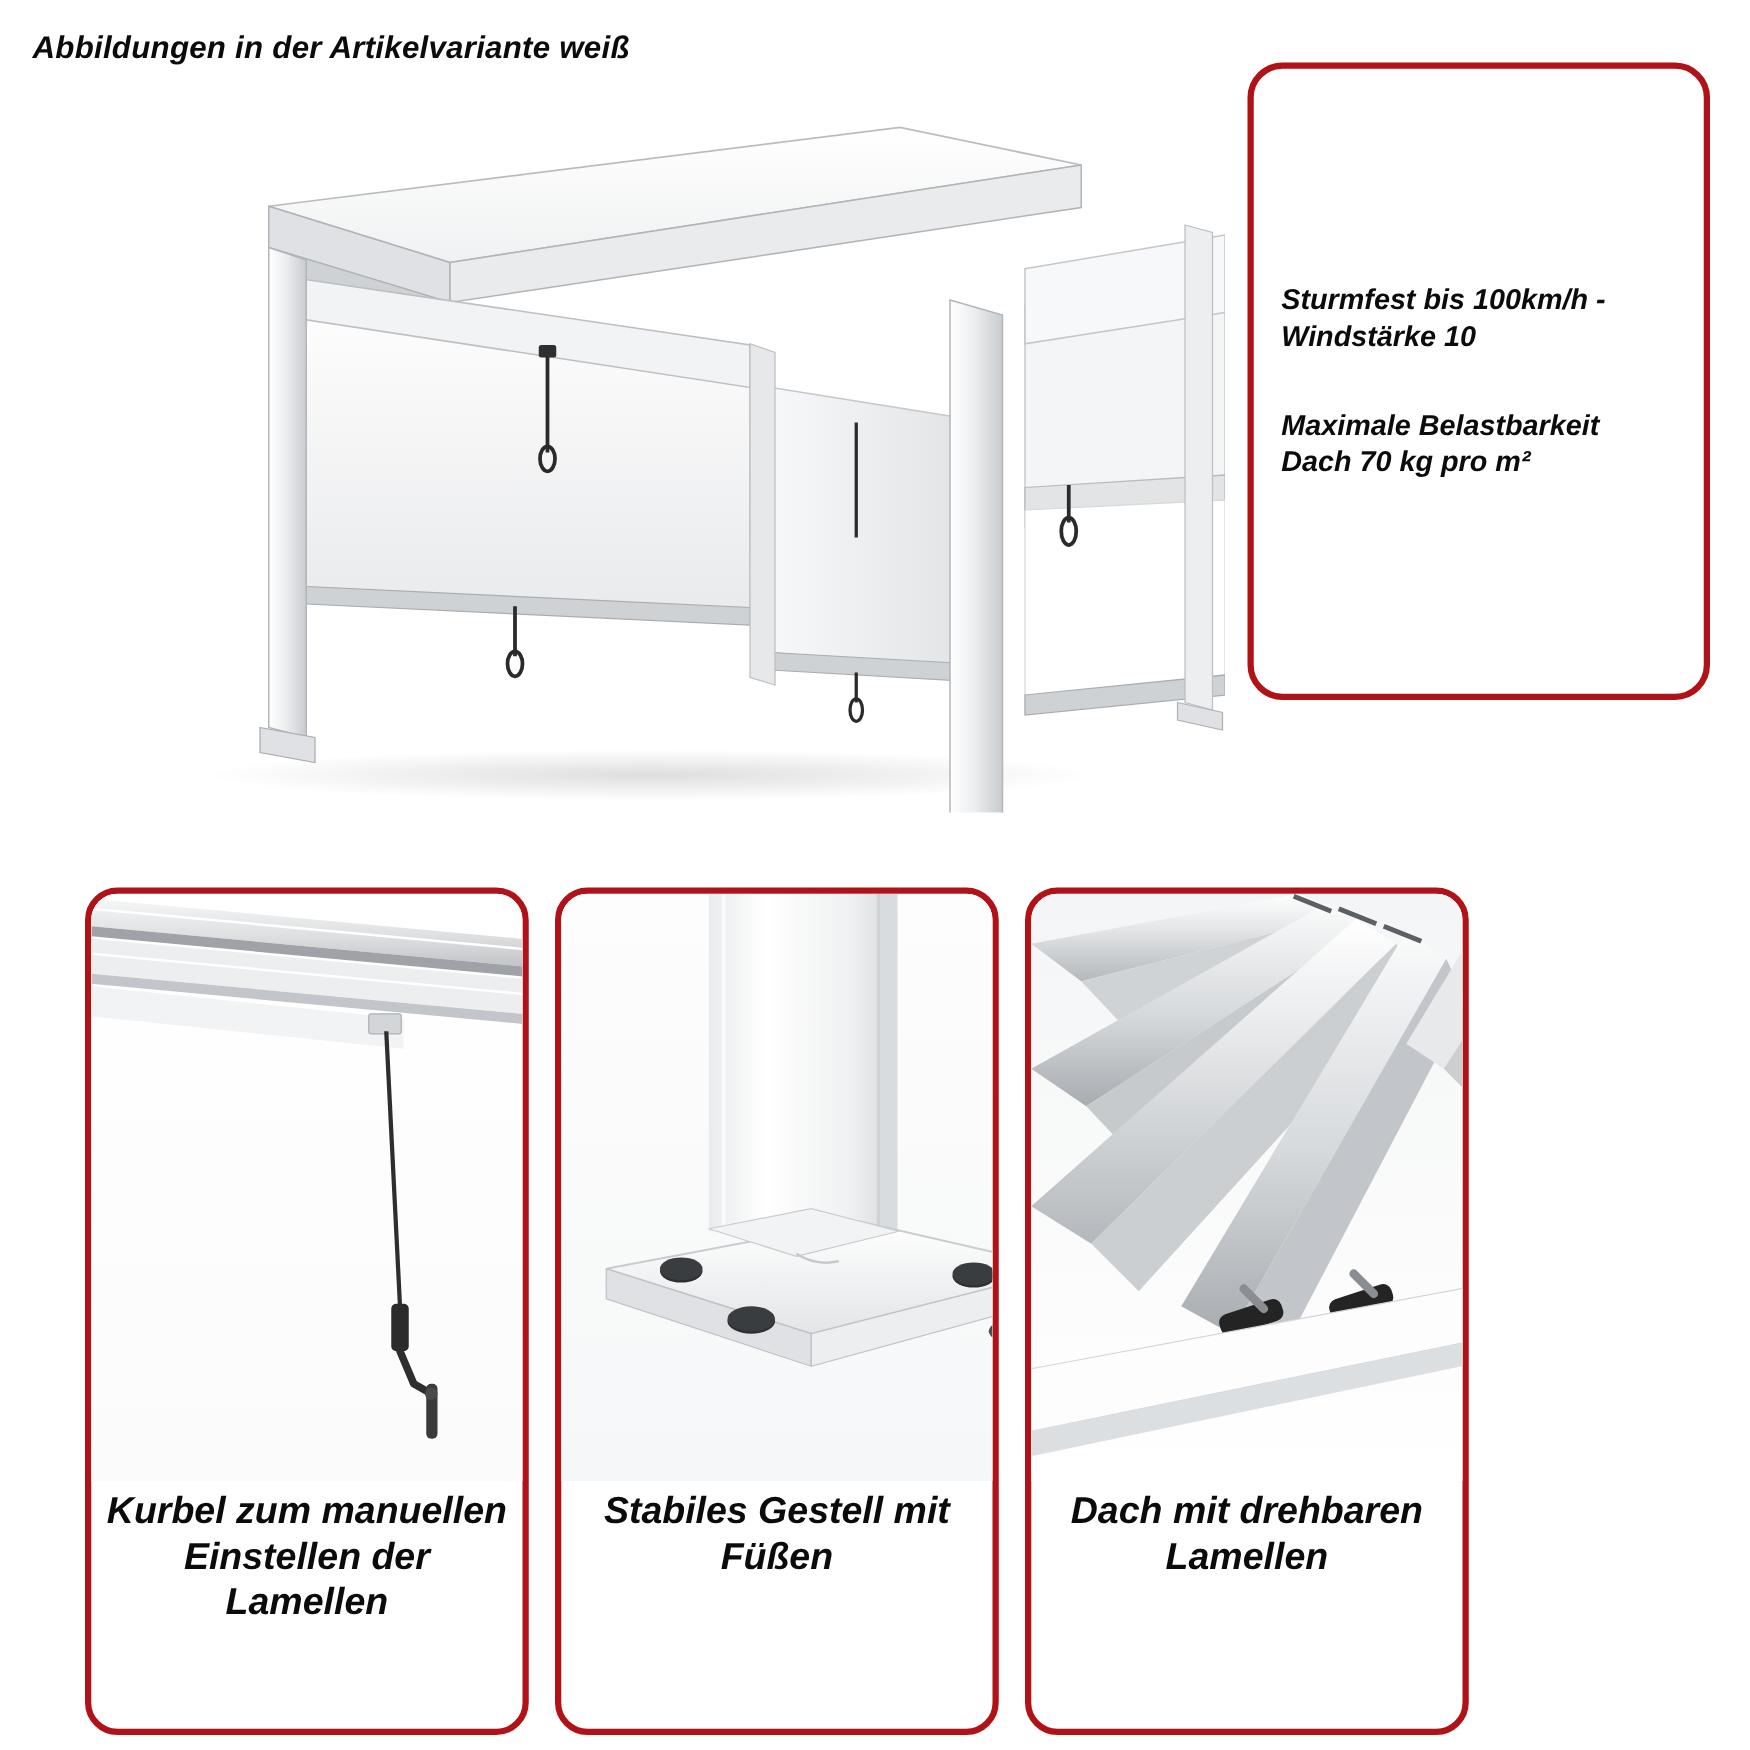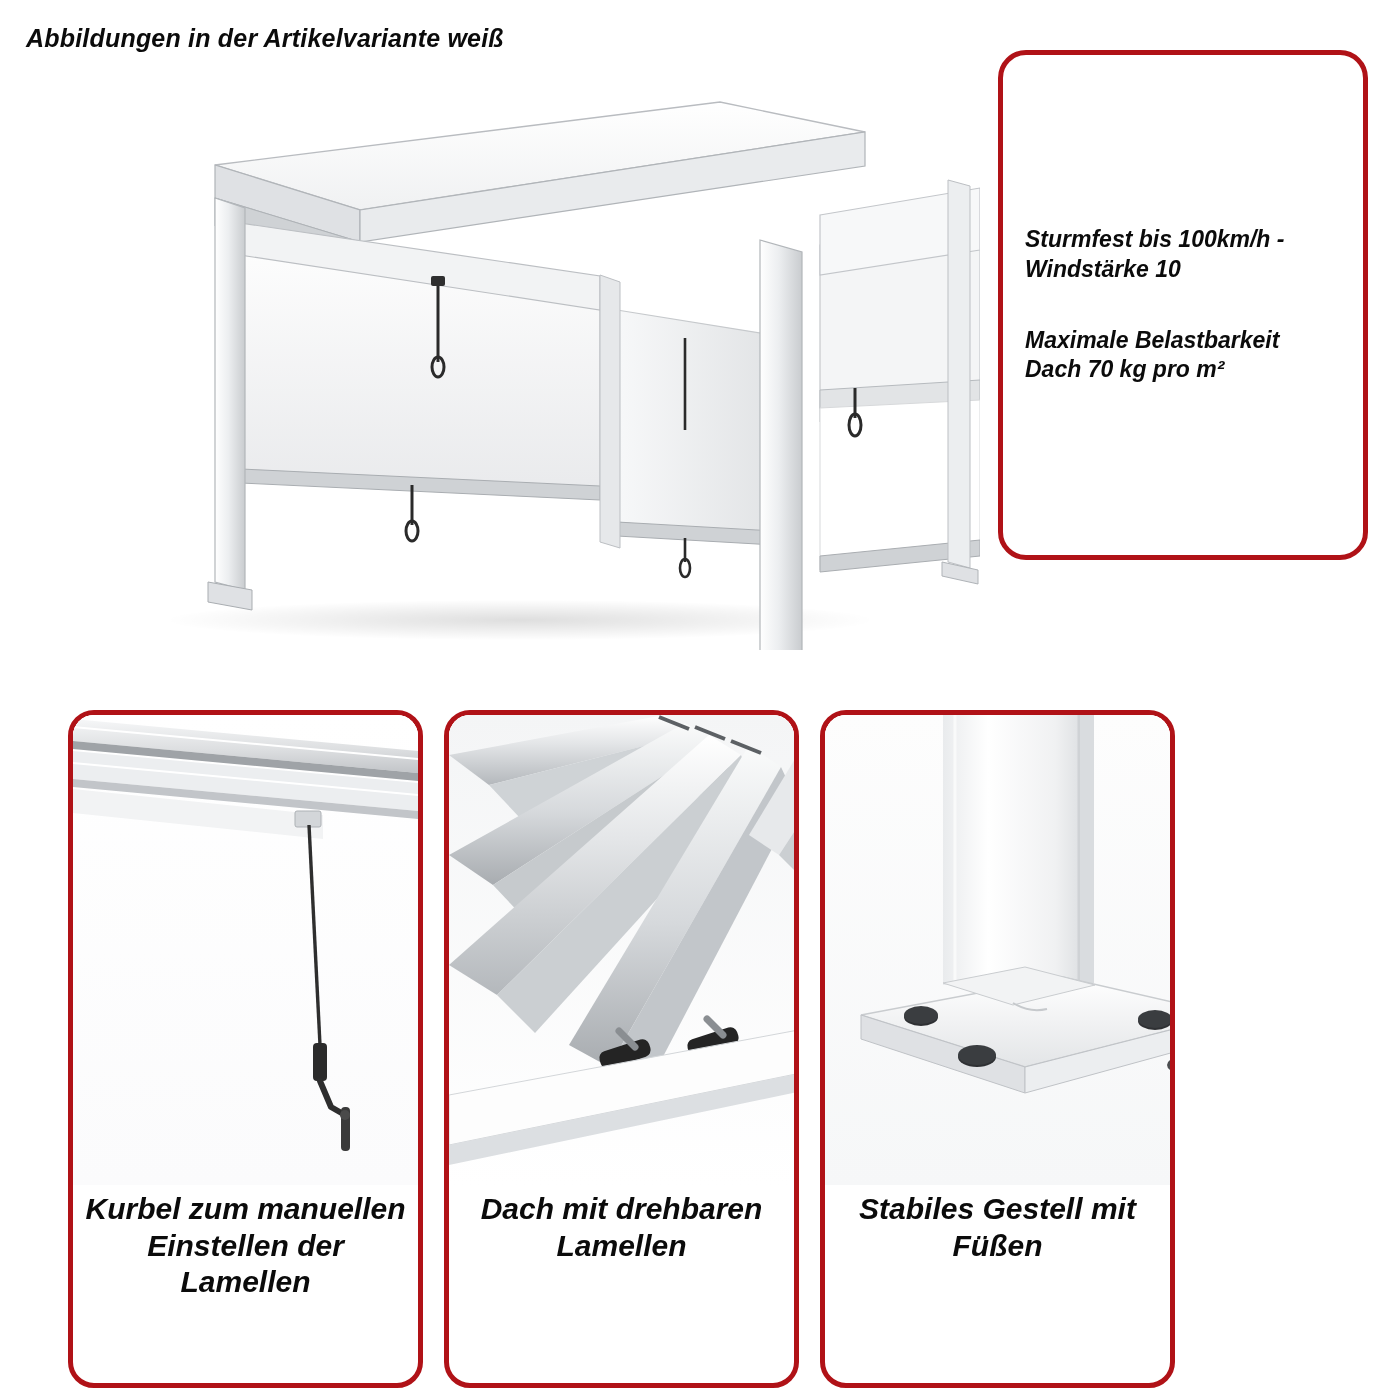--- a/index.html
+++ b/index.html
@@ -262,75 +262,20 @@
           <circle cx="272" cy="400" r="5" fill="#4a4a4a"></circle>
         </svg>
       </div>
       <div class="card-caption">Kurbel zum manuellen Einstellen der Lamellen</div>
     </div>
 
     <div class="feature-card">
       <div class="card-photo">
         <svg width="430" height="470" viewBox="0 0 430 470" xmlns="http://www.w3.org/2000/svg">
           <defs>
-            <linearGradient id="c2lam" x1="0" y1="0" x2="0" y2="1">
-              <stop offset="0%" stop-color="#ffffff"></stop>
-              <stop offset="40%" stop-color="#e4e6e8"></stop>
-              <stop offset="100%" stop-color="#b4b8bc"></stop>
-            </linearGradient>
-            <linearGradient id="c2lam2" x1="0" y1="0" x2="0" y2="1">
-              <stop offset="0%" stop-color="#fafbfb"></stop>
-              <stop offset="55%" stop-color="#d6d9dc"></stop>
-              <stop offset="100%" stop-color="#a8acb0"></stop>
-            </linearGradient>
-            <linearGradient id="c2bg" x1="0" y1="0" x2="0" y2="1">
-              <stop offset="0%" stop-color="#f4f5f6"></stop>
-              <stop offset="100%" stop-color="#ffffff"></stop>
-            </linearGradient>
-          </defs>
-          <rect x="0" y="0" width="430" height="470" fill="url(#c2bg)"></rect>
-
-          <polygon points="0,40 215,0 246,18 40,70" fill="url(#c2lam)"></polygon>
-          <polygon points="40,70 246,18 258,46 72,104" fill="#cfd3d6"></polygon>
-
-          <polygon points="0,140 236,8 268,26 44,170" fill="url(#c2lam2)"></polygon>
-          <polygon points="44,170 268,26 282,58 78,206" fill="#c6cacd"></polygon>
-
-          <polygon points="0,250 260,20 292,40 48,280" fill="url(#c2lam)"></polygon>
-          <polygon points="48,280 292,40 306,76 86,318" fill="#cbcfd2"></polygon>
-
-          <polygon points="120,330 300,30 332,52 160,352" fill="url(#c2lam2)"></polygon>
-          <polygon points="160,352 332,52 348,86 196,376" fill="#c2c6ca"></polygon>
-
-          <polygon points="300,120 352,34 386,54 330,140" fill="#e7e9eb"></polygon>
-          <polygon points="330,140 386,54 404,84 356,166" fill="#cbcfd2"></polygon>
-          <polygon points="356,166 404,84 430,100 430,190" fill="#dcdfe2"></polygon>
-
-          <g>
-            <rect x="150" y="330" width="52" height="18" rx="7" fill="#242424" transform="rotate(-18 176 339)"></rect>
-            <rect x="238" y="318" width="52" height="18" rx="7" fill="#242424" transform="rotate(-18 264 327)"></rect>
-            <path d="M170,316 L186,332" stroke="#8a8e92" stroke-width="7" stroke-linecap="round"></path>
-            <path d="M258,304 L274,320" stroke="#8a8e92" stroke-width="7" stroke-linecap="round"></path>
-          </g>
-
-          <path d="M210,2 L240,14" stroke="#5c6064" stroke-width="4"></path>
-          <path d="M246,12 L276,24" stroke="#5c6064" stroke-width="4"></path>
-          <path d="M282,26 L312,38" stroke="#5c6064" stroke-width="4"></path>
-
-          <polygon points="0,380 430,300 430,342 0,430" fill="#fdfdfd" stroke="#d3d6d9" stroke-width="1"></polygon>
-          <polygon points="0,430 430,342 430,360 0,450" fill="#dcdfe2"></polygon>
-        </svg>
-      </div>
-      <div class="card-caption">Dach mit drehbaren Lamellen</div>
-    </div>
-
-    <div class="feature-card">
-      <div class="card-photo">
-        <svg width="430" height="470" viewBox="0 0 430 470" xmlns="http://www.w3.org/2000/svg">
-          <defs>
             <linearGradient id="c3post" x1="0" y1="0" x2="1" y2="0">
               <stop offset="0%" stop-color="#e9ebed"></stop>
               <stop offset="30%" stop-color="#ffffff"></stop>
               <stop offset="75%" stop-color="#f0f1f2"></stop>
               <stop offset="100%" stop-color="#d6d9dc"></stop>
             </linearGradient>
             <linearGradient id="c3plate" x1="0" y1="0" x2="0" y2="1">
               <stop offset="0%" stop-color="#ffffff"></stop>
               <stop offset="100%" stop-color="#e3e5e7"></stop>
             </linearGradient>
@@ -360,14 +305,69 @@
           <ellipse cx="152" cy="342" rx="19" ry="10" fill="#2e3033"></ellipse>
           <ellipse cx="152" cy="340" rx="19" ry="10" fill="#3a3d40"></ellipse>
           <ellipse cx="360" cy="350" rx="18" ry="9" fill="#2e3033" opacity="0.85"></ellipse>
 
           <path d="M188,288 q16,10 34,6" stroke="#c6c9cc" stroke-width="2" fill="none"></path>
         </svg>
       </div>
       <div class="card-caption">Stabiles Gestell mit Füßen</div>
     </div>
 
+    <div class="feature-card">
+      <div class="card-photo">
+        <svg width="430" height="470" viewBox="0 0 430 470" xmlns="http://www.w3.org/2000/svg">
+          <defs>
+            <linearGradient id="c2lam" x1="0" y1="0" x2="0" y2="1">
+              <stop offset="0%" stop-color="#ffffff"></stop>
+              <stop offset="40%" stop-color="#e4e6e8"></stop>
+              <stop offset="100%" stop-color="#b4b8bc"></stop>
+            </linearGradient>
+            <linearGradient id="c2lam2" x1="0" y1="0" x2="0" y2="1">
+              <stop offset="0%" stop-color="#fafbfb"></stop>
+              <stop offset="55%" stop-color="#d6d9dc"></stop>
+              <stop offset="100%" stop-color="#a8acb0"></stop>
+            </linearGradient>
+            <linearGradient id="c2bg" x1="0" y1="0" x2="0" y2="1">
+              <stop offset="0%" stop-color="#f4f5f6"></stop>
+              <stop offset="100%" stop-color="#ffffff"></stop>
+            </linearGradient>
+          </defs>
+          <rect x="0" y="0" width="430" height="470" fill="url(#c2bg)"></rect>
+
+          <polygon points="0,40 215,0 246,18 40,70" fill="url(#c2lam)"></polygon>
+          <polygon points="40,70 246,18 258,46 72,104" fill="#cfd3d6"></polygon>
+
+          <polygon points="0,140 236,8 268,26 44,170" fill="url(#c2lam2)"></polygon>
+          <polygon points="44,170 268,26 282,58 78,206" fill="#c6cacd"></polygon>
+
+          <polygon points="0,250 260,20 292,40 48,280" fill="url(#c2lam)"></polygon>
+          <polygon points="48,280 292,40 306,76 86,318" fill="#cbcfd2"></polygon>
+
+          <polygon points="120,330 300,30 332,52 160,352" fill="url(#c2lam2)"></polygon>
+          <polygon points="160,352 332,52 348,86 196,376" fill="#c2c6ca"></polygon>
+
+          <polygon points="300,120 352,34 386,54 330,140" fill="#e7e9eb"></polygon>
+          <polygon points="330,140 386,54 404,84 356,166" fill="#cbcfd2"></polygon>
+          <polygon points="356,166 404,84 430,100 430,190" fill="#dcdfe2"></polygon>
+
+          <g>
+            <rect x="150" y="330" width="52" height="18" rx="7" fill="#242424" transform="rotate(-18 176 339)"></rect>
+            <rect x="238" y="318" width="52" height="18" rx="7" fill="#242424" transform="rotate(-18 264 327)"></rect>
+            <path d="M170,316 L186,332" stroke="#8a8e92" stroke-width="7" stroke-linecap="round"></path>
+            <path d="M258,304 L274,320" stroke="#8a8e92" stroke-width="7" stroke-linecap="round"></path>
+          </g>
+
+          <path d="M210,2 L240,14" stroke="#5c6064" stroke-width="4"></path>
+          <path d="M246,12 L276,24" stroke="#5c6064" stroke-width="4"></path>
+          <path d="M282,26 L312,38" stroke="#5c6064" stroke-width="4"></path>
+
+          <polygon points="0,380 430,300 430,342 0,430" fill="#fdfdfd" stroke="#d3d6d9" stroke-width="1"></polygon>
+          <polygon points="0,430 430,342 430,360 0,450" fill="#dcdfe2"></polygon>
+        </svg>
+      </div>
+      <div class="card-caption">Dach mit drehbaren Lamellen</div>
+    </div>
+
   </div>
 </div>
 
 </body></html>

